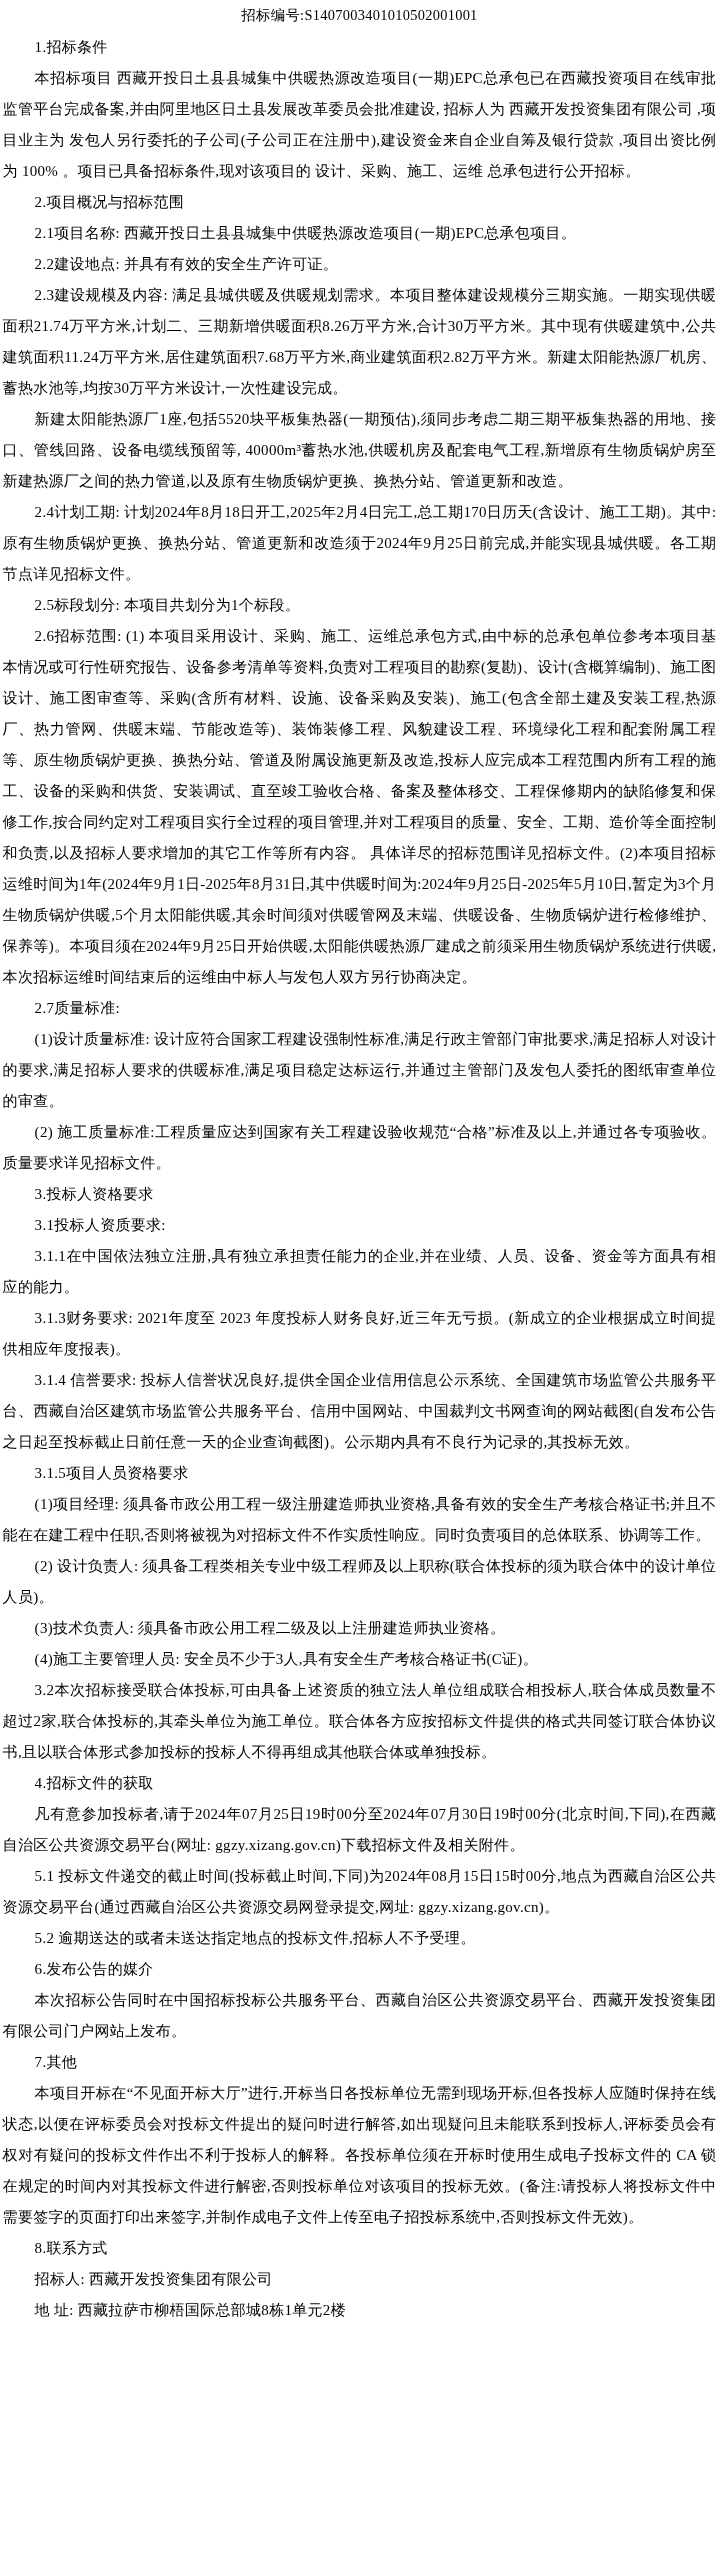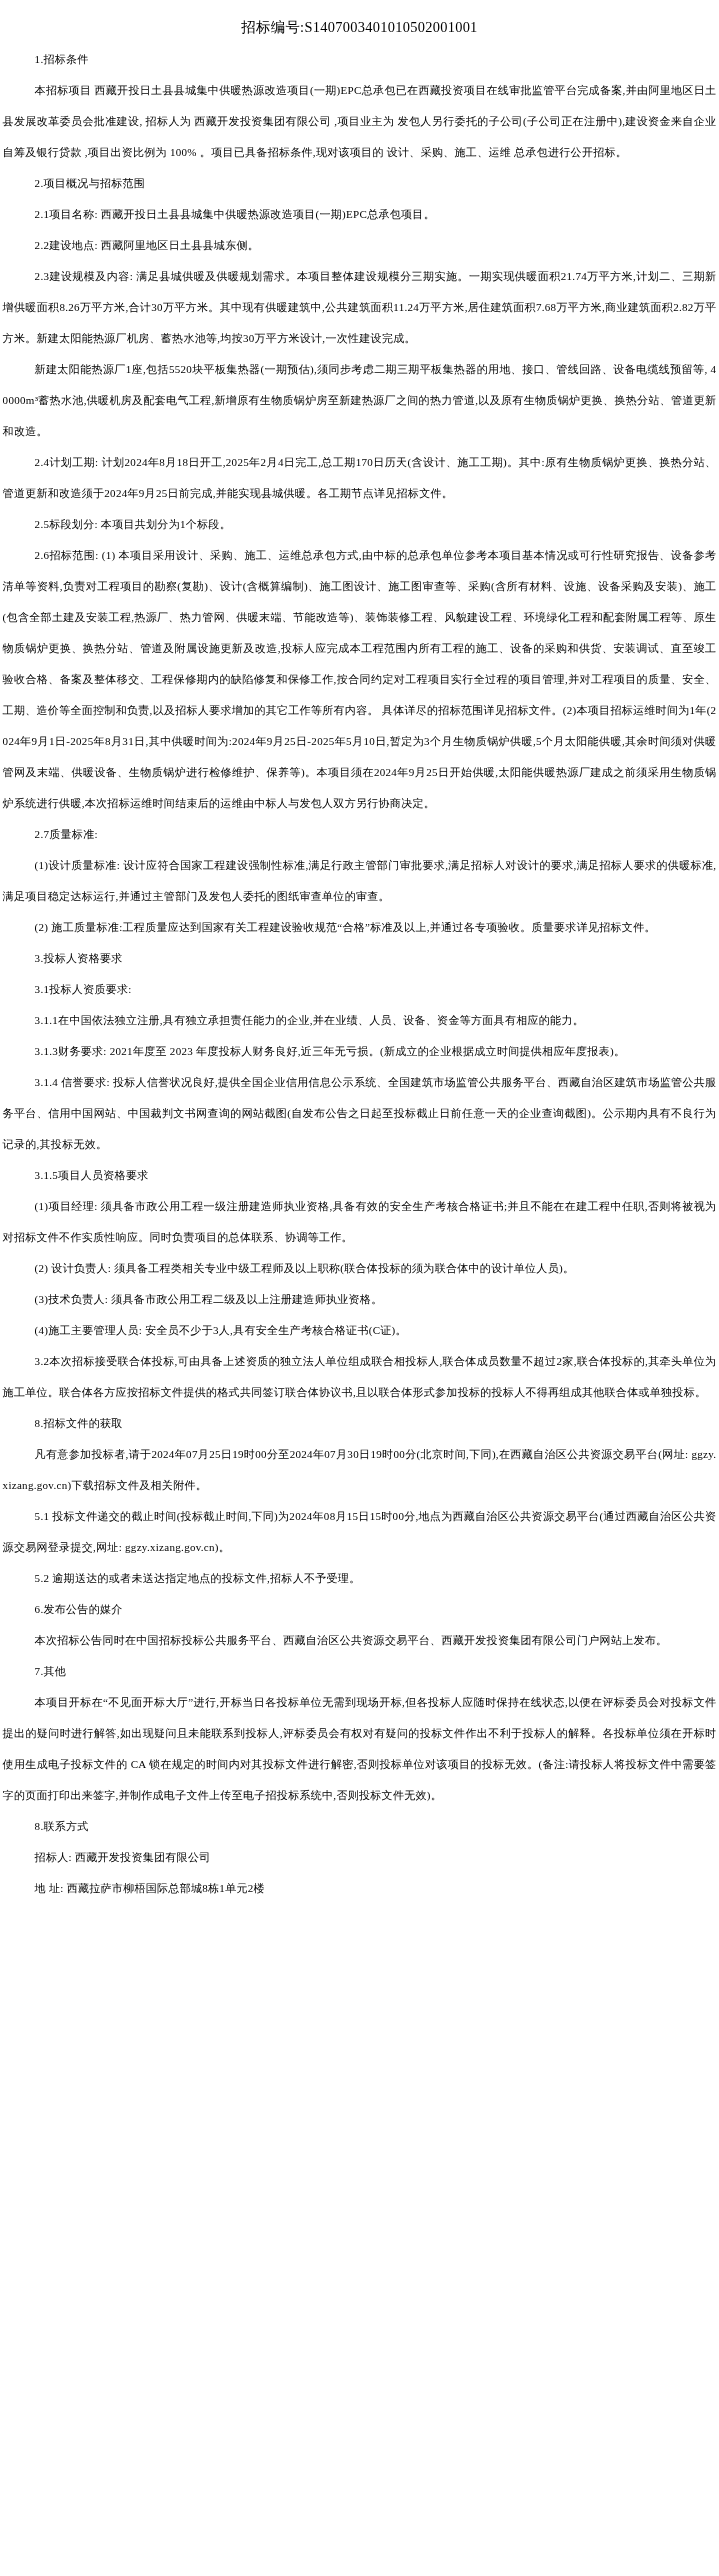--- a/index.html
+++ b/index.html
@@ -11,32 +11,31 @@
     width: 719px;
     height: 2777px;
     position: relative;
     overflow: hidden;
     color: #000000;
     font-family: "Liberation Serif", "DejaVu Serif", serif;
   }
   .doc {
     padding: 3.1px 2.6px 0 2.6px;
     position: relative;
-    margin-top: 12px;
   }
   .doc-title {
     text-align: center;
     font-size: 14.4px;
     line-height: 25px;
     margin: 0 0 4.1px 0;
     letter-spacing: 0.3px;
   }
   .para {
     margin: 0;
-    font-size: 11px;
+    font-size: 15px;
     line-height: 31px;
     text-align: justify;
     text-justify: inter-character;
     text-indent: 32px;
     letter-spacing: 0.3px;
     word-break: break-all;
   }
   .para.heading {
     text-align: left;
   }
@@ -45,41 +44,41 @@
 <body>
 
 <div class="doc">
   <p class="doc-title">招标编号:S1407003401010502001001</p>
 
   <div id="doc-body">
       <p class="para heading">1.招标条件</p>
       <p class="para">本招标项目 西藏开投日土县县城集中供暖热源改造项目(一期)EPC总承包已在西藏投资项目在线审批监管平台完成备案,并由阿里地区日土县发展改革委员会批准建设, 招标人为 西藏开发投资集团有限公司 ,项目业主为 发包人另行委托的子公司(子公司正在注册中),建设资金来自企业自筹及银行贷款 ,项目出资比例为 100% 。项目已具备招标条件,现对该项目的 设计、采购、施工、运维 总承包进行公开招标。</p>
       <p class="para heading">2.项目概况与招标范围</p>
       <p class="para">2.1项目名称: 西藏开投日土县县城集中供暖热源改造项目(一期)EPC总承包项目。</p>
-      <p class="para">2.2建设地点: 西藏阿里地区日土县县城东侧。</p>
+      <p class="para">2.2建设地点: 并具有有效的安全生产许可证。</p>
       <p class="para">2.3建设规模及内容: 满足县城供暖及供暖规划需求。本项目整体建设规模分三期实施。一期实现供暖面积21.74万平方米,计划二、三期新增供暖面积8.26万平方米,合计30万平方米。其中现有供暖建筑中,公共建筑面积11.24万平方米,居住建筑面积7.68万平方米,商业建筑面积2.82万平方米。新建太阳能热源厂机房、蓄热水池等,均按30万平方米设计,一次性建设完成。</p>
       <p class="para">新建太阳能热源厂1座,包括5520块平板集热器(一期预估),须同步考虑二期三期平板集热器的用地、接口、管线回路、设备电缆线预留等, 40000m³蓄热水池,供暖机房及配套电气工程,新增原有生物质锅炉房至新建热源厂之间的热力管道,以及原有生物质锅炉更换、换热分站、管道更新和改造。</p>
       <p class="para">2.4计划工期: 计划2024年8月18日开工,2025年2月4日完工,总工期170日历天(含设计、施工工期)。其中:原有生物质锅炉更换、换热分站、管道更新和改造须于2024年9月25日前完成,并能实现县城供暖。各工期节点详见招标文件。</p>
       <p class="para">2.5标段划分: 本项目共划分为1个标段。</p>
       <p class="para">2.6招标范围: (1) 本项目采用设计、采购、施工、运维总承包方式,由中标的总承包单位参考本项目基本情况或可行性研究报告、设备参考清单等资料,负责对工程项目的勘察(复勘)、设计(含概算编制)、施工图设计、施工图审查等、采购(含所有材料、设施、设备采购及安装)、施工(包含全部土建及安装工程,热源厂、热力管网、供暖末端、节能改造等)、装饰装修工程、风貌建设工程、环境绿化工程和配套附属工程等、原生物质锅炉更换、换热分站、管道及附属设施更新及改造,投标人应完成本工程范围内所有工程的施工、设备的采购和供货、安装调试、直至竣工验收合格、备案及整体移交、工程保修期内的缺陷修复和保修工作,按合同约定对工程项目实行全过程的项目管理,并对工程项目的质量、安全、工期、造价等全面控制和负责,以及招标人要求增加的其它工作等所有内容。 具体详尽的招标范围详见招标文件。(2)本项目招标运维时间为1年(2024年9月1日-2025年8月31日,其中供暖时间为:2024年9月25日-2025年5月10日,暂定为3个月生物质锅炉供暖,5个月太阳能供暖,其余时间须对供暖管网及末端、供暖设备、生物质锅炉进行检修维护、保养等)。本项目须在2024年9月25日开始供暖,太阳能供暖热源厂建成之前须采用生物质锅炉系统进行供暖,本次招标运维时间结束后的运维由中标人与发包人双方另行协商决定。</p>
       <p class="para">2.7质量标准:</p>
       <p class="para">(1)设计质量标准: 设计应符合国家工程建设强制性标准,满足行政主管部门审批要求,满足招标人对设计的要求,满足招标人要求的供暖标准,满足项目稳定达标运行,并通过主管部门及发包人委托的图纸审查单位的审查。</p>
       <p class="para">(2) 施工质量标准:工程质量应达到国家有关工程建设验收规范“合格”标准及以上,并通过各专项验收。质量要求详见招标文件。</p>
       <p class="para heading">3.投标人资格要求</p>
       <p class="para">3.1投标人资质要求:</p>
       <p class="para">3.1.1在中国依法独立注册,具有独立承担责任能力的企业,并在业绩、人员、设备、资金等方面具有相应的能力。</p>
       <p class="para">3.1.3财务要求: 2021年度至 2023 年度投标人财务良好,近三年无亏损。(新成立的企业根据成立时间提供相应年度报表)。</p>
       <p class="para">3.1.4 信誉要求: 投标人信誉状况良好,提供全国企业信用信息公示系统、全国建筑市场监管公共服务平台、西藏自治区建筑市场监管公共服务平台、信用中国网站、中国裁判文书网查询的网站截图(自发布公告之日起至投标截止日前任意一天的企业查询截图)。公示期内具有不良行为记录的,其投标无效。</p>
       <p class="para">3.1.5项目人员资格要求</p>
       <p class="para">(1)项目经理: 须具备市政公用工程一级注册建造师执业资格,具备有效的安全生产考核合格证书;并且不能在在建工程中任职,否则将被视为对招标文件不作实质性响应。同时负责项目的总体联系、协调等工作。</p>
       <p class="para">(2) 设计负责人: 须具备工程类相关专业中级工程师及以上职称(联合体投标的须为联合体中的设计单位人员)。</p>
       <p class="para">(3)技术负责人: 须具备市政公用工程二级及以上注册建造师执业资格。</p>
       <p class="para">(4)施工主要管理人员: 安全员不少于3人,具有安全生产考核合格证书(C证)。</p>
       <p class="para">3.2本次招标接受联合体投标,可由具备上述资质的独立法人单位组成联合相投标人,联合体成员数量不超过2家,联合体投标的,其牵头单位为施工单位。联合体各方应按招标文件提供的格式共同签订联合体协议书,且以联合体形式参加投标的投标人不得再组成其他联合体或单独投标。</p>
-      <p class="para heading">8.招标文件的获取</p>
+      <p class="para heading">4.招标文件的获取</p>
       <p class="para">凡有意参加投标者,请于2024年07月25日19时00分至2024年07月30日19时00分(北京时间,下同),在西藏自治区公共资源交易平台(网址: ggzy.xizang.gov.cn)下载招标文件及相关附件。</p>
       <p class="para">5.1 投标文件递交的截止时间(投标截止时间,下同)为2024年08月15日15时00分,地点为西藏自治区公共资源交易平台(通过西藏自治区公共资源交易网登录提交,网址: ggzy.xizang.gov.cn)。</p>
       <p class="para">5.2 逾期送达的或者未送达指定地点的投标文件,招标人不予受理。</p>
       <p class="para heading">6.发布公告的媒介</p>
       <p class="para">本次招标公告同时在中国招标投标公共服务平台、西藏自治区公共资源交易平台、西藏开发投资集团有限公司门户网站上发布。</p>
       <p class="para heading">7.其他</p>
       <p class="para">本项目开标在“不见面开标大厅”进行,开标当日各投标单位无需到现场开标,但各投标人应随时保持在线状态,以便在评标委员会对投标文件提出的疑问时进行解答,如出现疑问且未能联系到投标人,评标委员会有权对有疑问的投标文件作出不利于投标人的解释。各投标单位须在开标时使用生成电子投标文件的 CA 锁在规定的时间内对其投标文件进行解密,否则投标单位对该项目的投标无效。(备注:请投标人将投标文件中需要签字的页面打印出来签字,并制作成电子文件上传至电子招投标系统中,否则投标文件无效)。</p>
       <p class="para heading">8.联系方式</p>
       <p class="para">招标人: 西藏开发投资集团有限公司</p>
       <p class="para">地 址: 西藏拉萨市柳梧国际总部城8栋1单元2楼</p>

